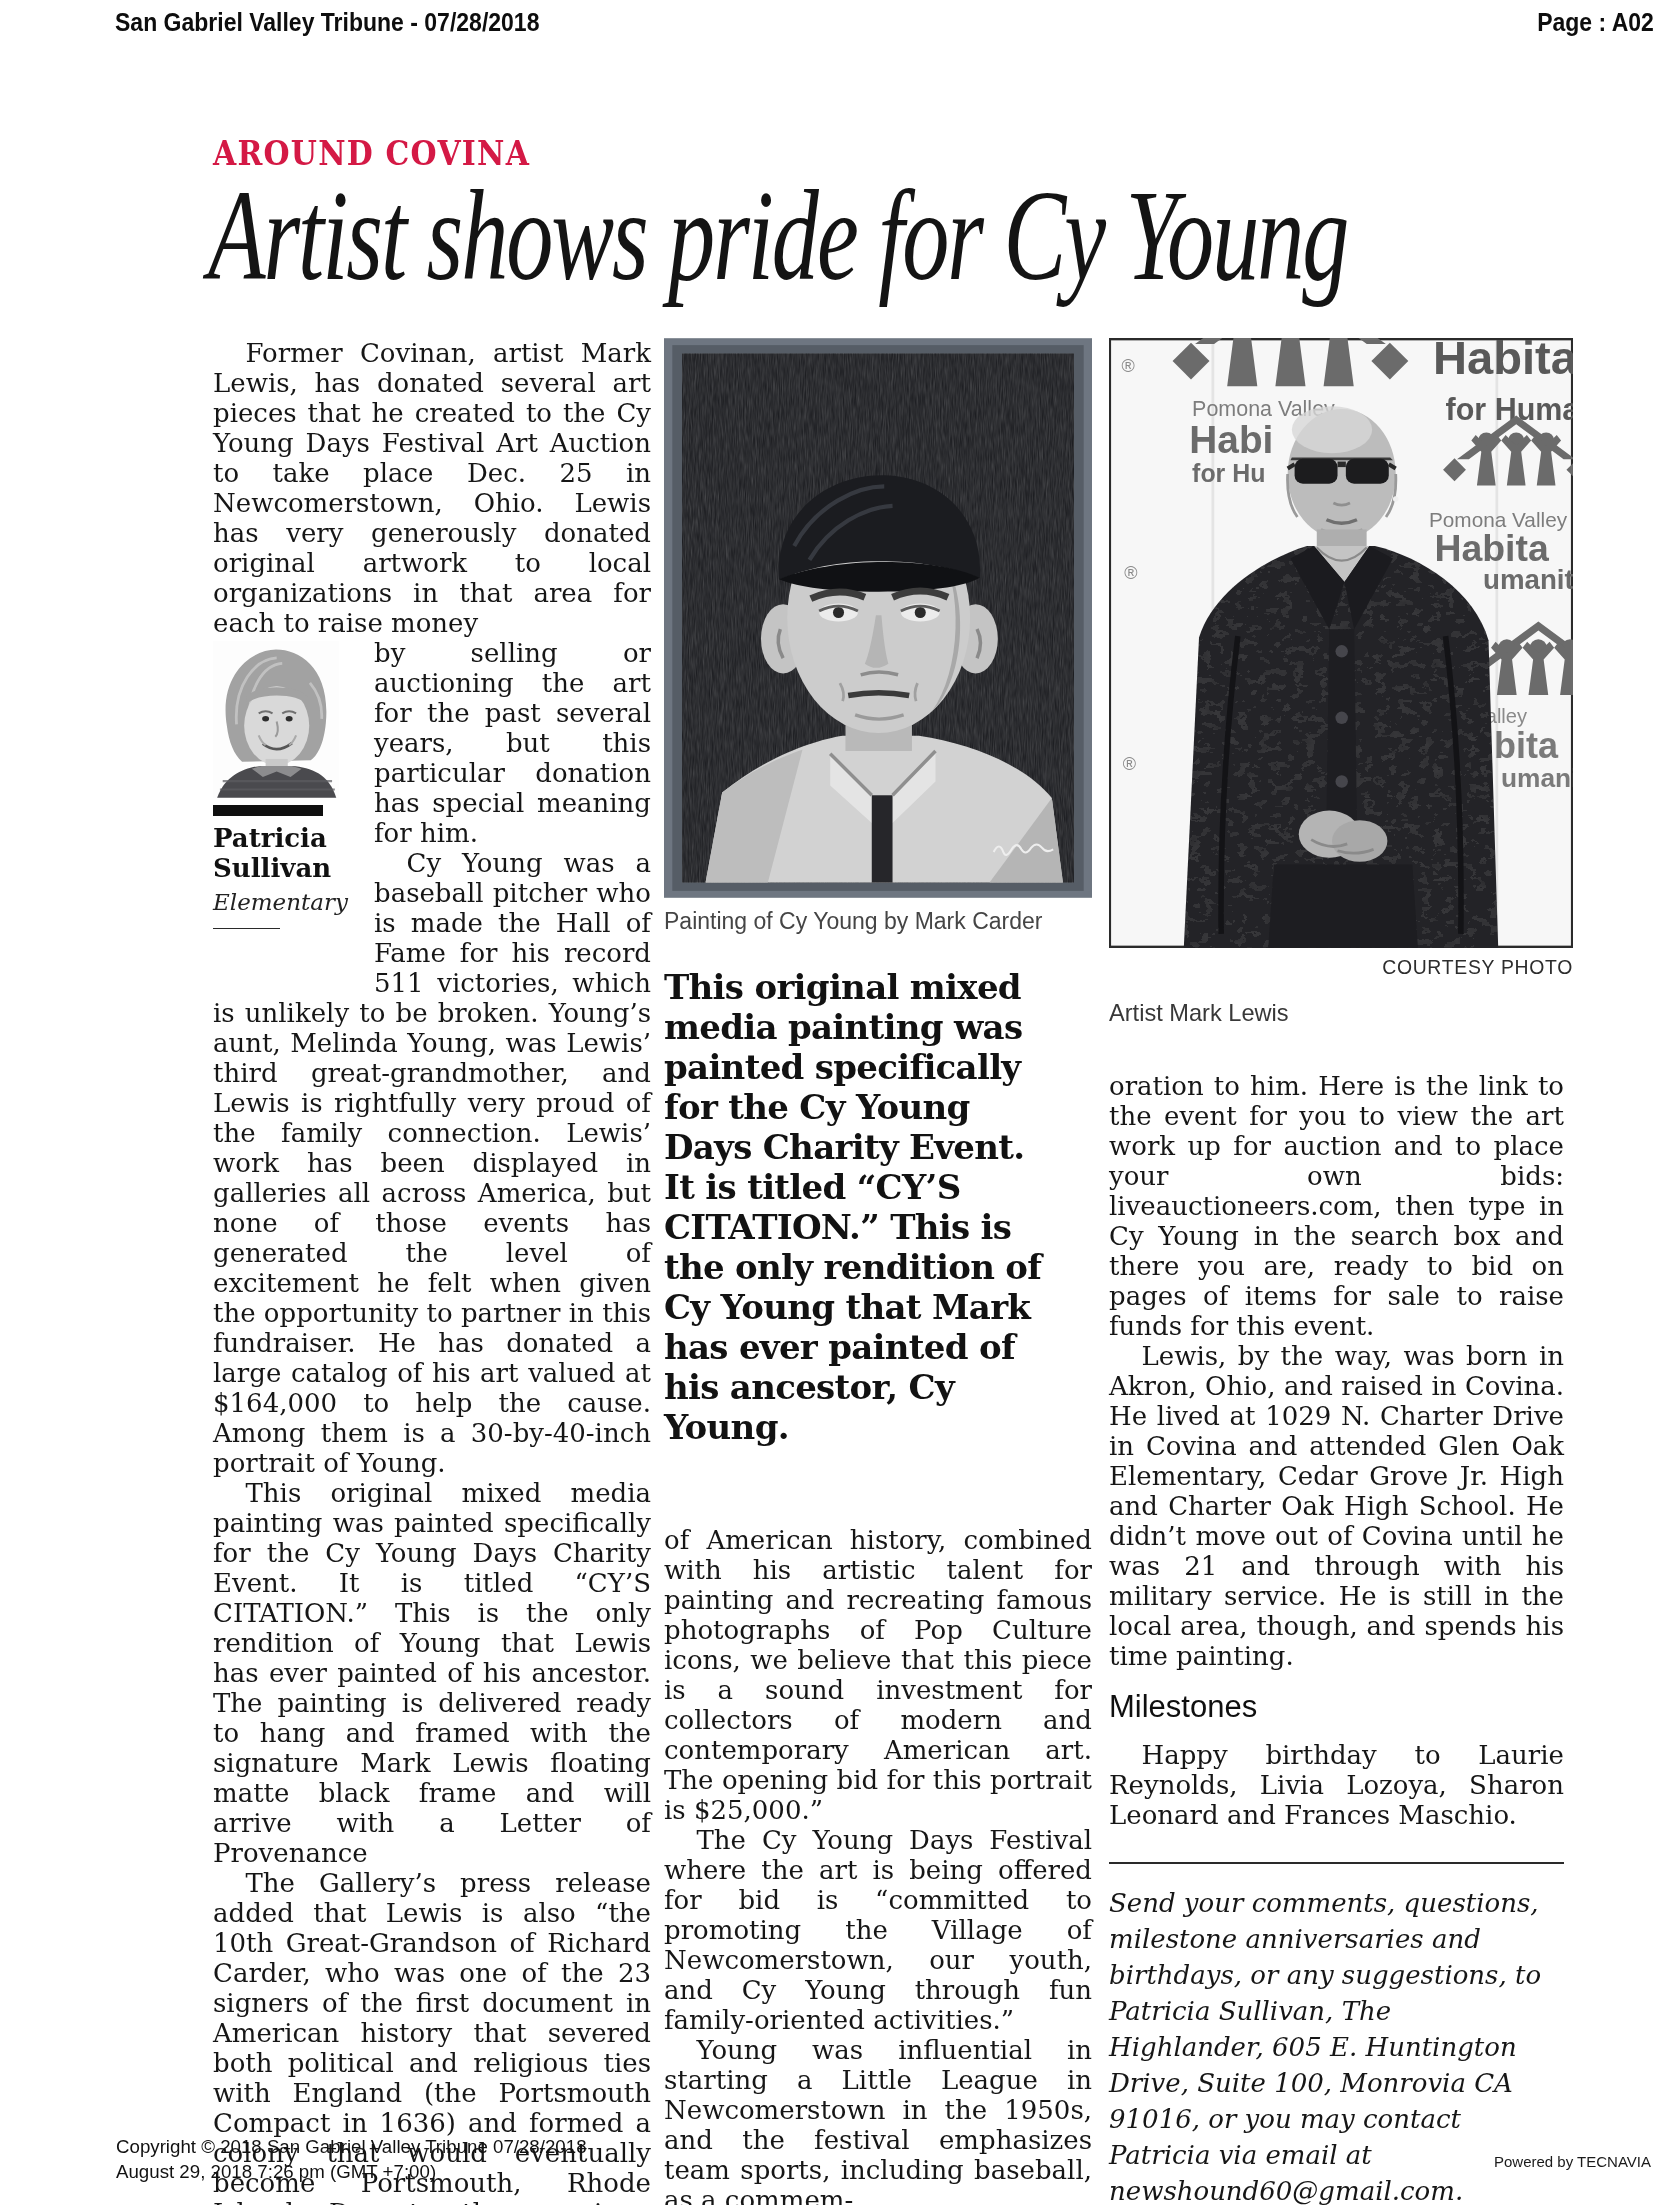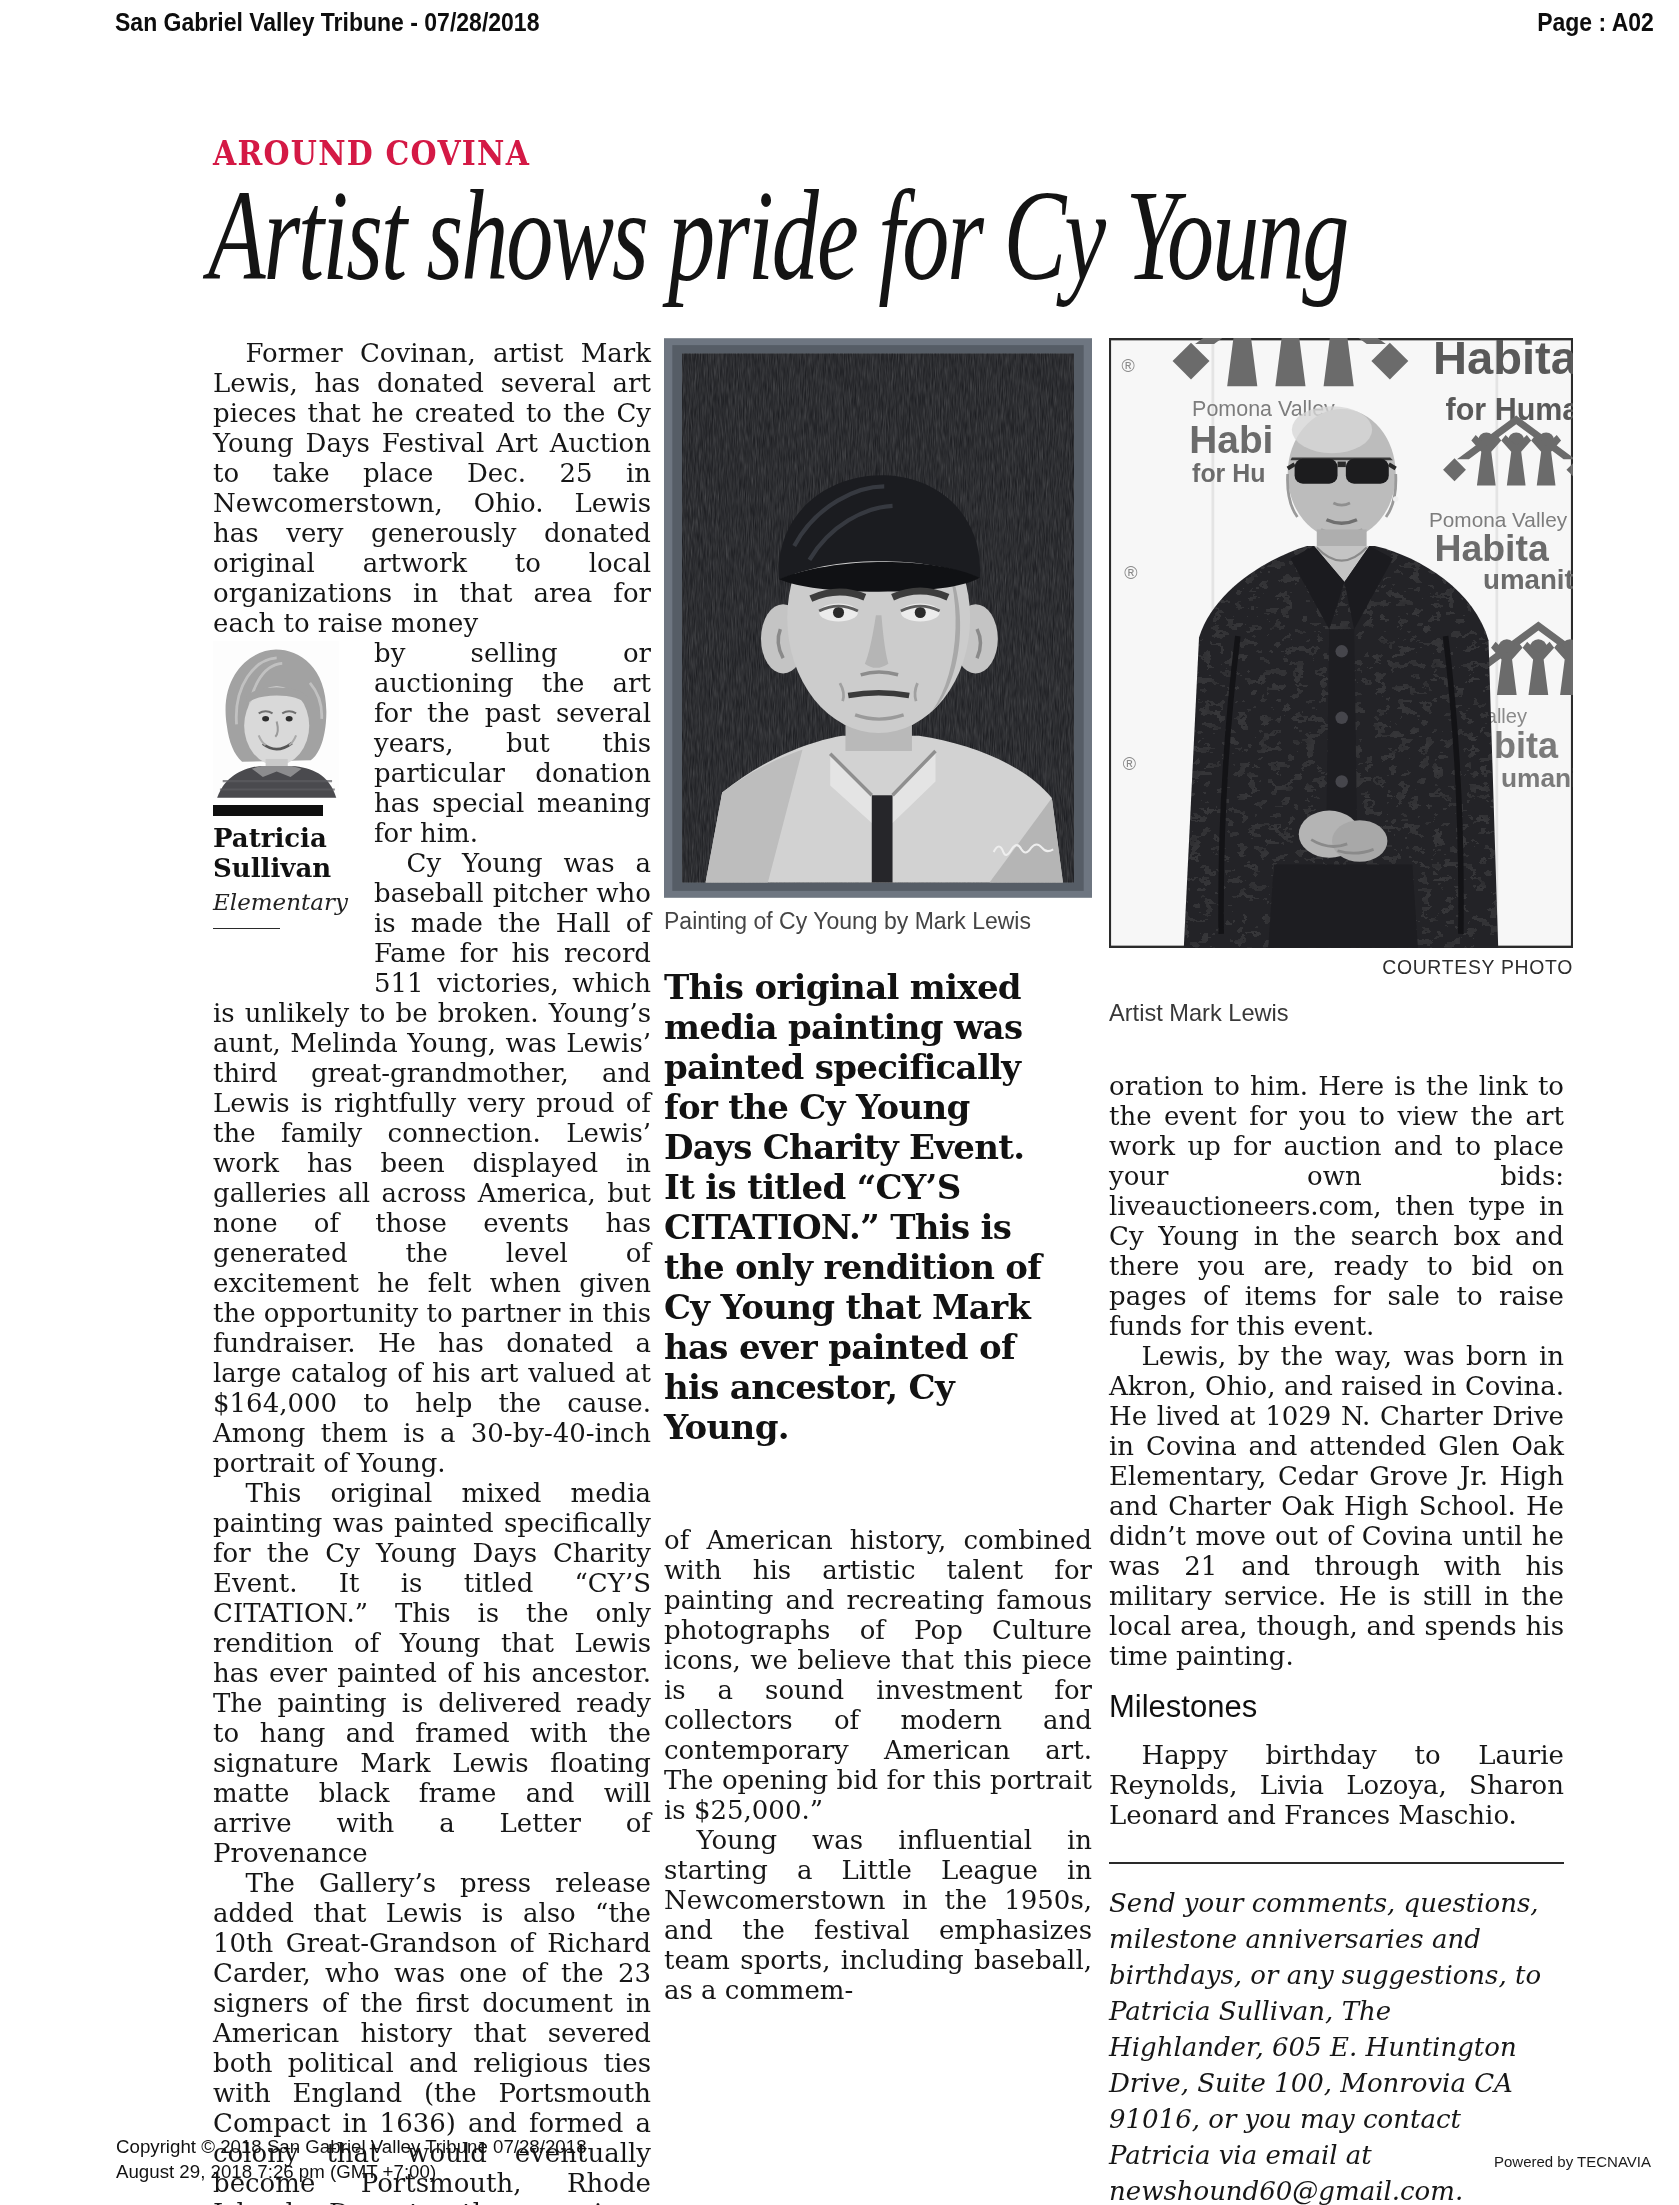--- a/index.html
+++ b/index.html
@@ -155,26 +155,27 @@
 
       <path d="M306,400 Q298,452 290,470 Q306,482 324,470 Q318,450 314,400" fill="#b5b5b5"></path>
       <path d="M284,486 Q310,478 338,486" stroke="#8c8c8c" stroke-width="5" fill="none"></path>
       <path d="M266,516 Q310,508 354,516" stroke="#3a3a3a" stroke-width="8" fill="none"></path>
       <path d="M276,544 Q310,556 346,544" stroke="#9a9a9a" stroke-width="5" fill="none"></path>
       <path d="M254,498 Q262,512 258,524 M366,498 Q360,512 364,524" stroke="#a0a0a0" stroke-width="4" fill="none"></path>
 
       <path d="M476,742 q8,-16 14,0 q4,10 12,-4 q8,-12 14,0 q6,10 14,-2 q8,-10 16,0 q6,8 16,2" stroke="#eeeeee" stroke-width="3" fill="none"></path>
     </svg>
 
-    <div id="mid-caption">Painting of Cy Young by Mark Lewis</div>
+    <div id="mid-caption">Painting of Cy Young by Mark Carder</div>
 
     <div id="pullquote">This original mixed media painting was painted specifically for the Cy Young Days Charity Event. It is titled “CY’S CITATION.” This is the only rendition of Cy Young that Mark has ever painted of his ancestor, Cy Young.</div>
 
     <div id="mid-body">
       <p class="bp">of American history, combined with his artistic talent for painting and recreating famous photographs of Pop Culture icons, we believe that this piece is a sound investment for collectors of modern and contemporary American art. The opening bid for this portrait is $25,000.”</p>
+      <p class="bp ind">The Cy Young Days Festival where the art is being offered for bid is “committed to promoting the Village of Newcomerstown, our youth, and Cy Young through fun family-oriented activities.”</p>
       <p class="bp ind">Young was influential in starting a Little League in Newcomerstown in the 1950s, and the festival emphasizes team sports, including baseball, as a commem-</p>
     </div>
   </div>
 
   <div id="col-right" class="col">
 
     <svg id="mlphoto" width="464" height="610" viewBox="0 0 670 880">
       <defs>
         <g id="hfh" fill="#6b6b6b">
           <path d="M-95,14 L0,-56 L95,14 L76,14 L0,-42 L-76,14 Z"></path>

